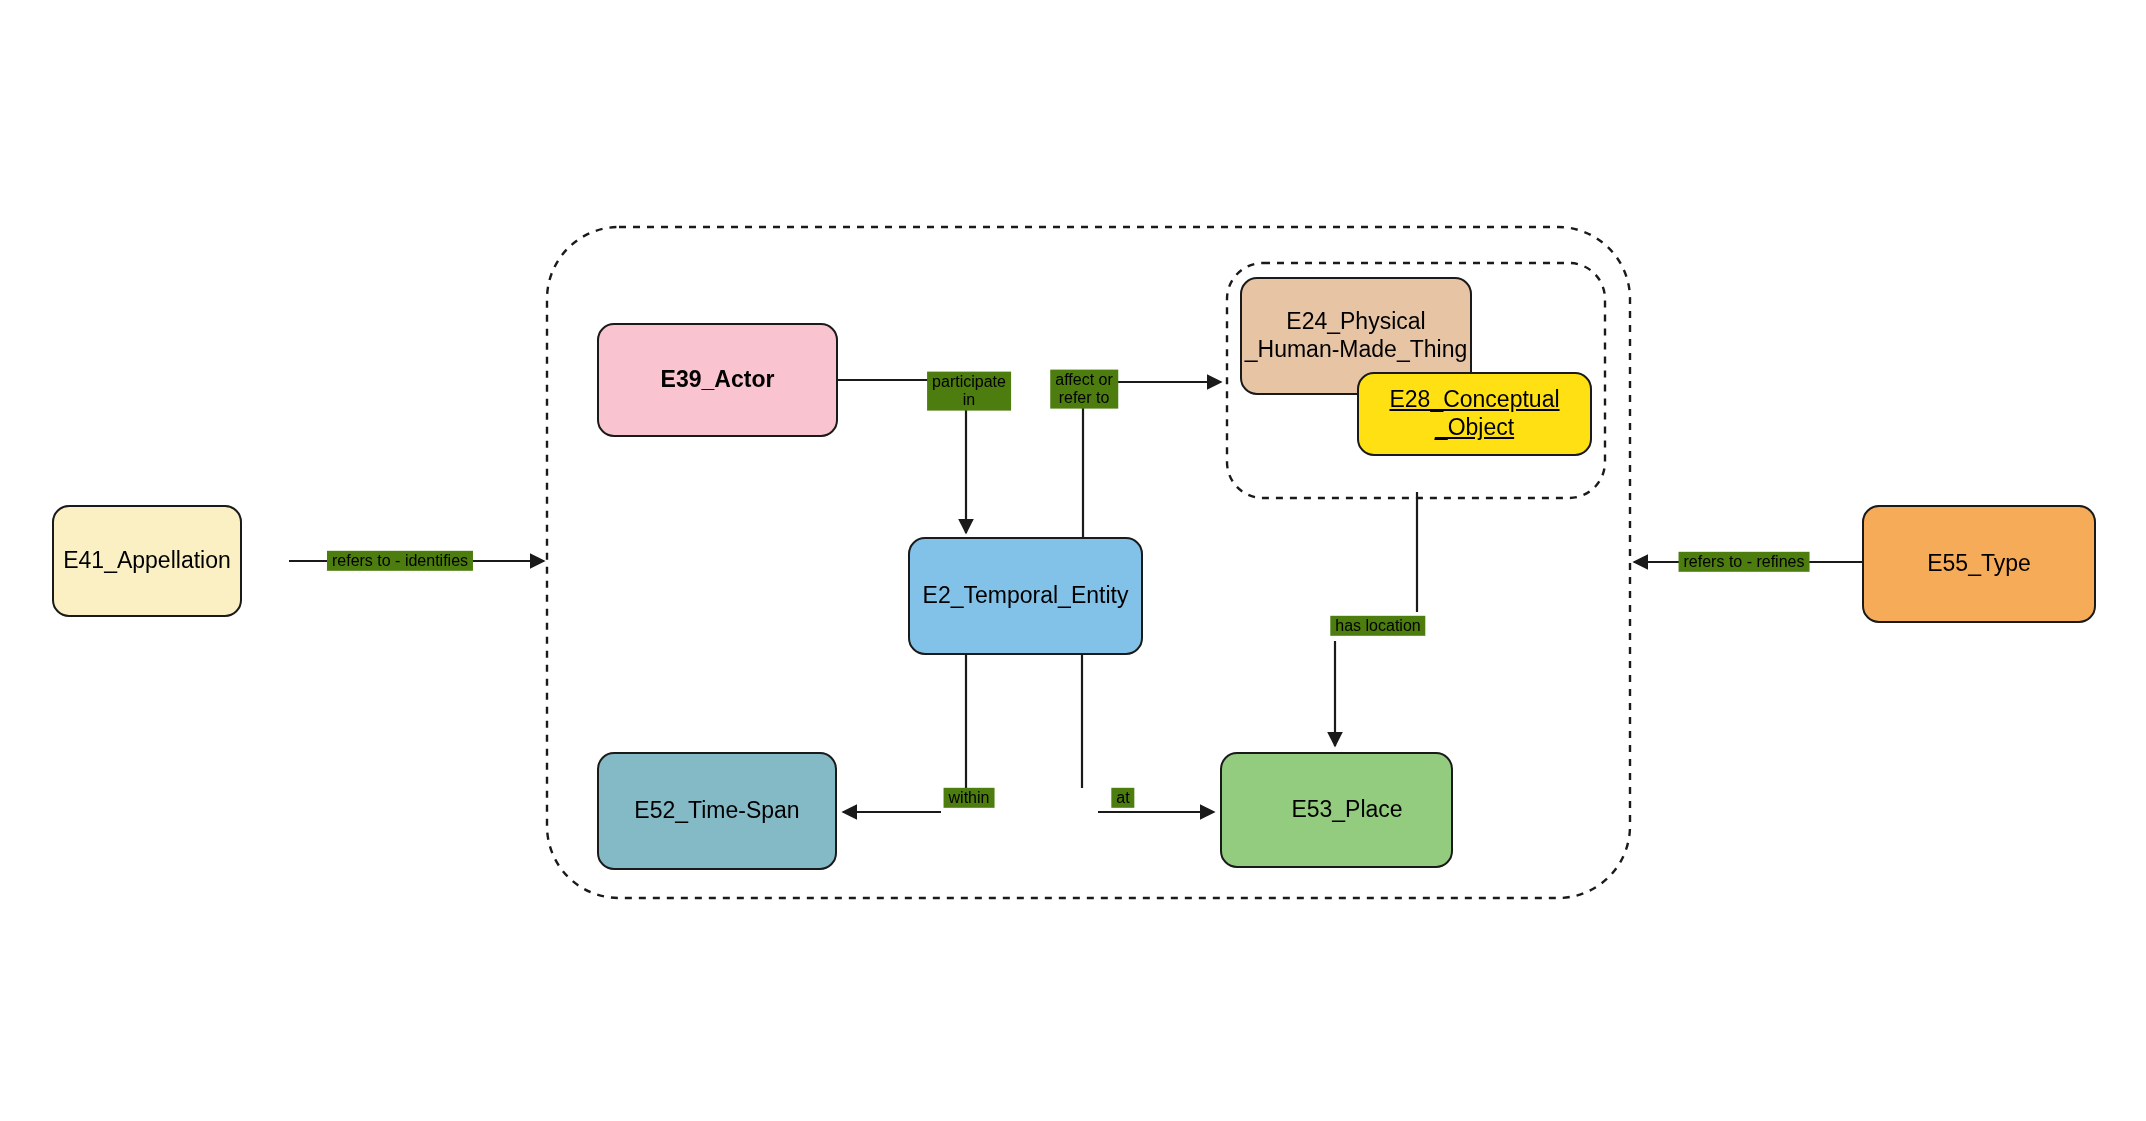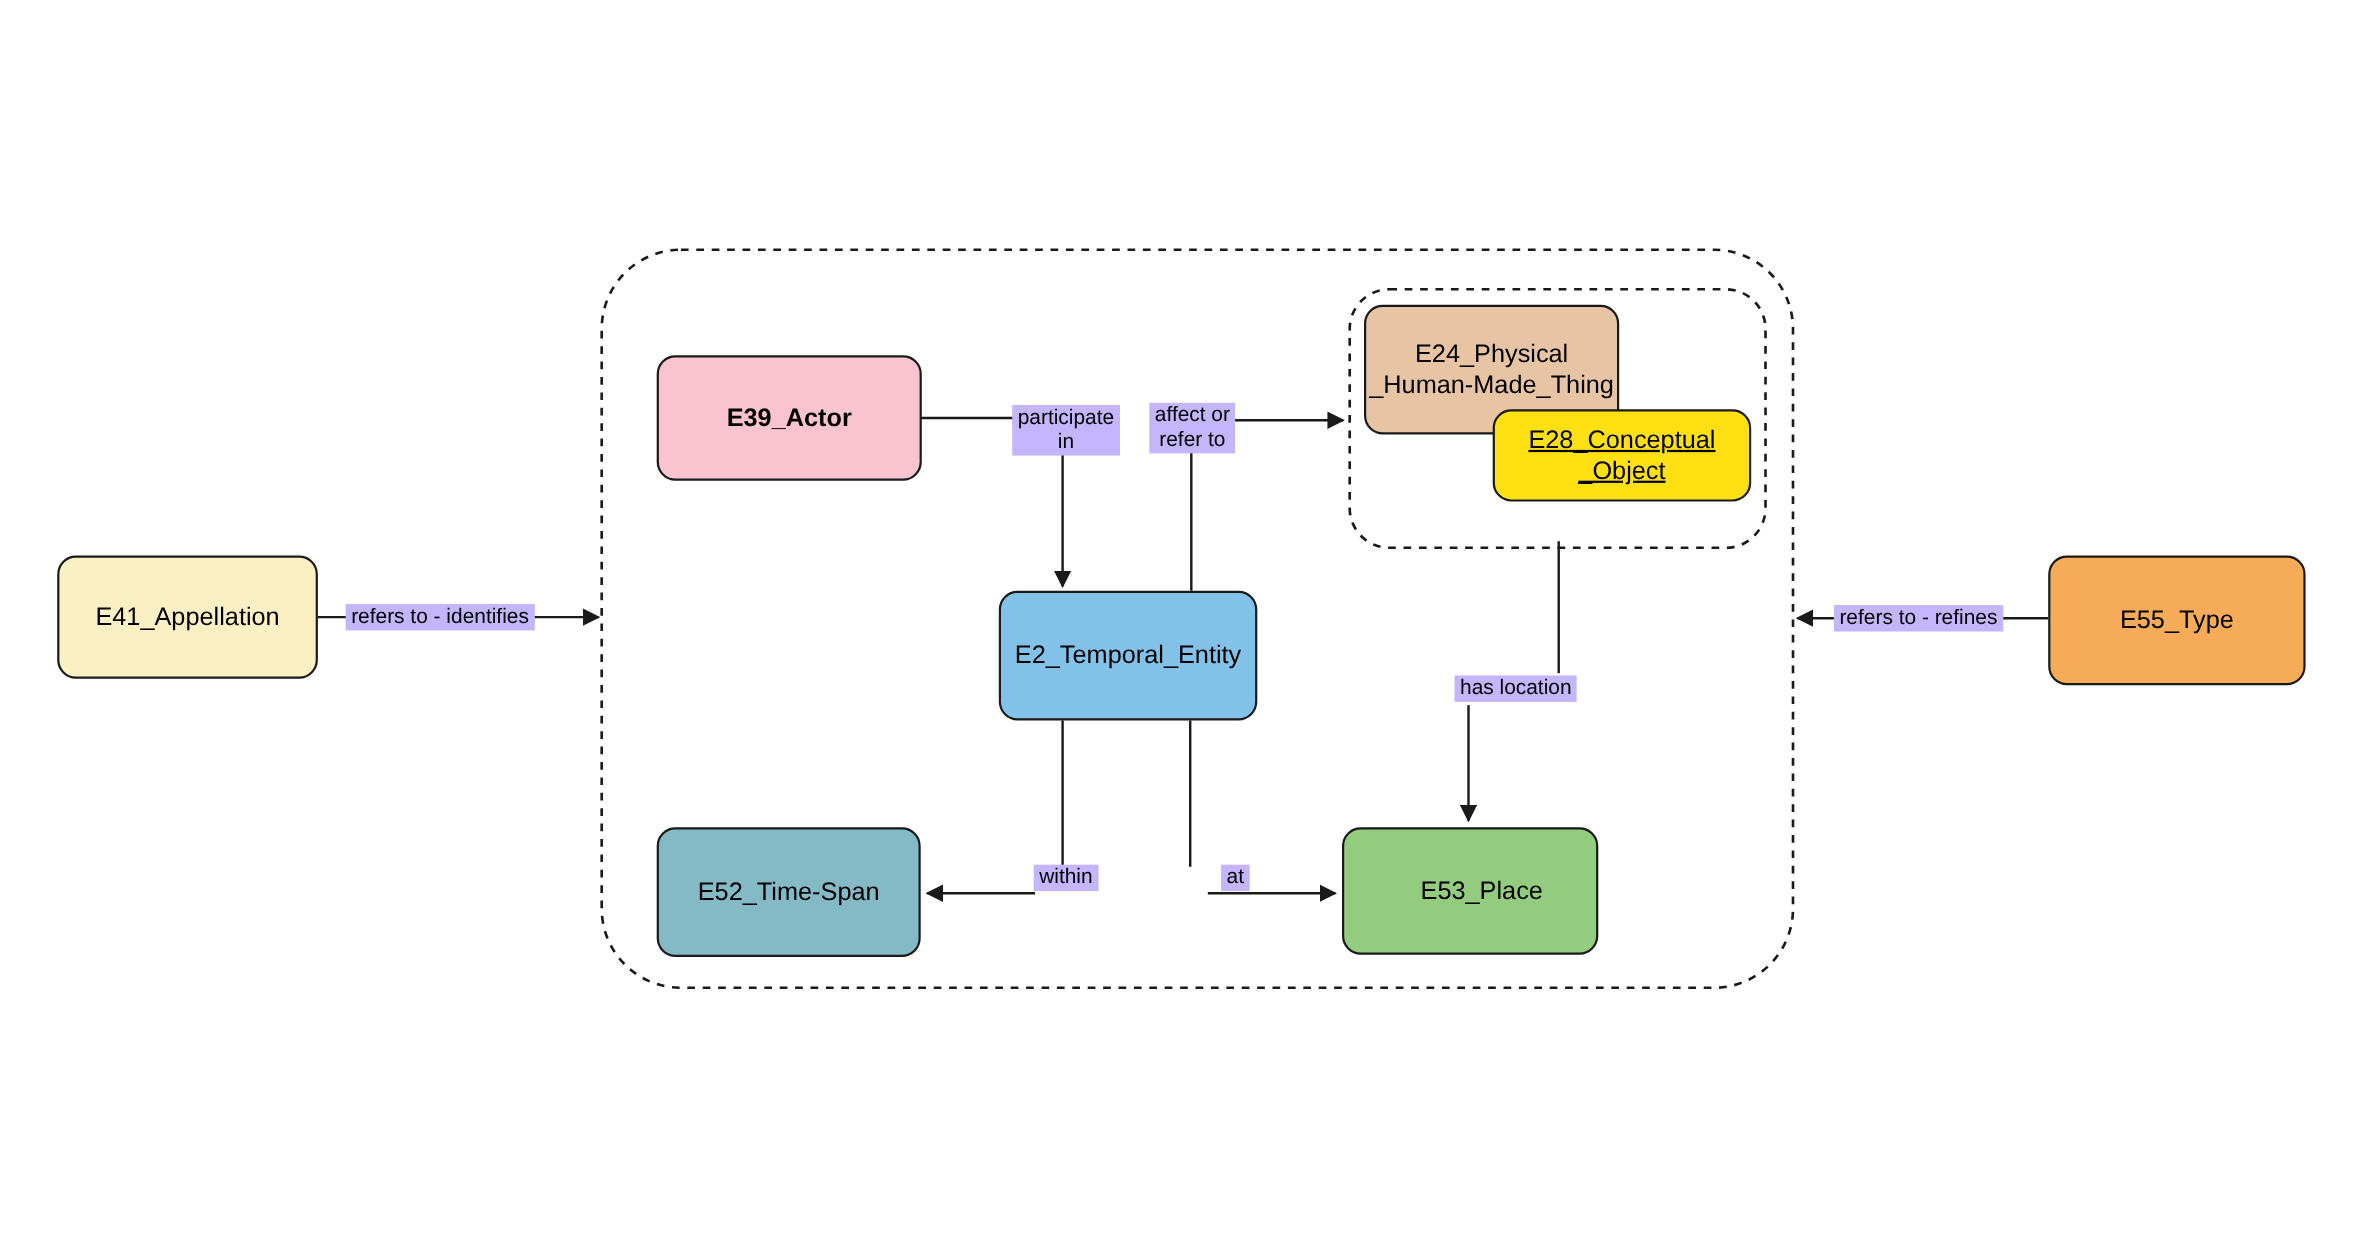--- a/index.html
+++ b/index.html
@@ -16,35 +16,35 @@
     position:absolute;
     box-sizing:border-box;
     border:2.4px solid #1a1a1a;
     border-radius:17px;
     display:flex;align-items:center;justify-content:center;
     text-align:center;
     font-size:23px;color:#000000;
     white-space:pre-line;
     line-height:1.2;
   }
-  .n-e41{left:52px;top:505px;width:237px;height:112px;}
+  .n-e41{left:52px;top:505px;width:190px;height:112px;}
   .n-e39{left:597px;top:323px;width:241px;height:114px;font-weight:bold;}
   .n-e24{left:1240px;top:277px;width:232px;height:118px;}
   .n-e28{left:1357px;top:372px;width:235px;height:84px;text-decoration:underline;}
   .n-e2 {left:908px;top:537px;width:235px;height:118px;}
   .n-e52{left:597px;top:752px;width:240px;height:118px;}
   .n-e53{left:1220px;top:752px;width:233px;height:116px;}
   .n-e55{left:1862px;top:505px;width:234px;height:118px;}
 
   .elabel{
     position:absolute;
     transform:translate(-50%,-50%);
-    background:#c4b5fd;
+    background:#4d7c0f;
     padding:1px 5px;
-    font-size:19px;color:#000;
+    font-size:16px;color:#000;
     text-align:center;
     white-space:pre-line;
     line-height:1.15;
   }
   .l-refid{left:400px;top:561px;}
   .l-part {left:969px;top:391px;}
   .l-aff  {left:1084px;top:389px;}
   .l-has  {left:1378px;top:626px;}
   .l-with {left:969px;top:798px;}
   .l-at   {left:1123px;top:798px;}

